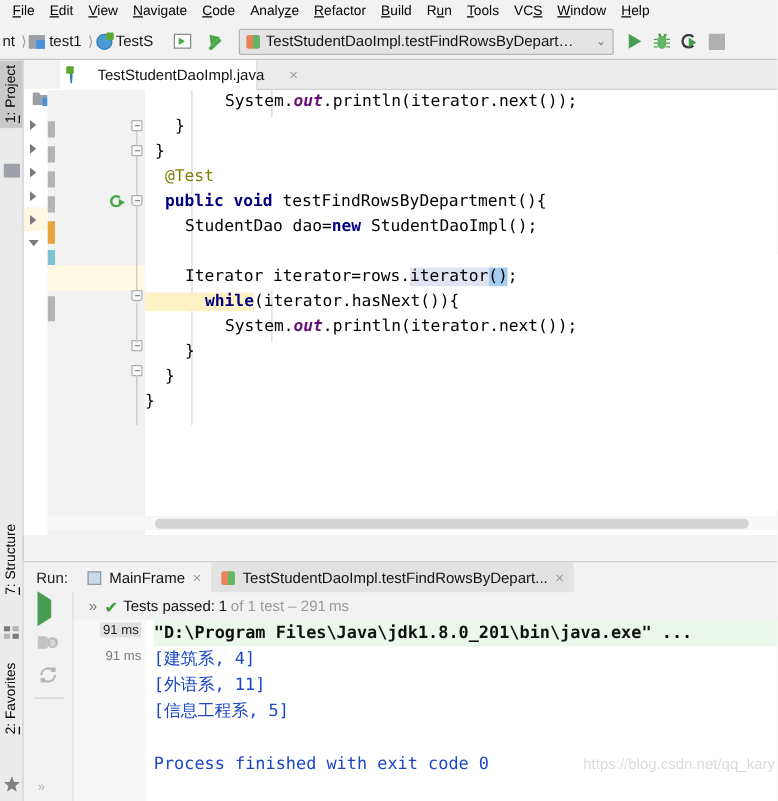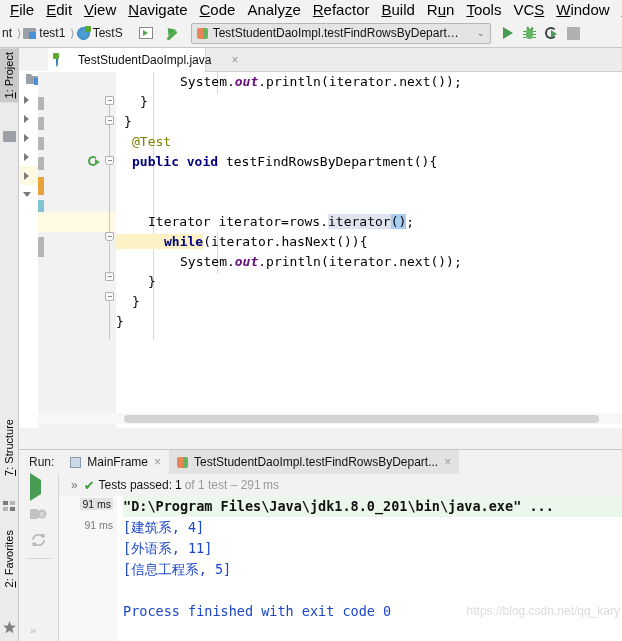--- a/index.html
+++ b/index.html
@@ -14,21 +14,21 @@
   #app { position: relative; width: 622px; height: 641px; }
 
   
   .menubar {
     position: absolute; left: 0; top: 0; width: 622px; height: 19px;
     background: #f2f2f2;
     display: flex; align-items: center;
     padding-left: 4px;
   }
   .menu-item {
-    font-size: 15px; color: #000;
+    font-size: 11px; color: #000;
     padding: 0 6px; line-height: 19px;
     white-space: nowrap; cursor: default;
   }
   .menu-item .mn { text-decoration: underline; }
 
   
   .navbar {
     position: absolute; left: 0; top: 19px; width: 622px; height: 29px;
     background: #f2f2f2;
     display: flex; align-items: center;
@@ -584,20 +584,21 @@
       <div class="indent-guide" style="left:37px; top:0px; height:86px;"></div>
       <div class="indent-guide" style="left:37px; top:92px; height:176px;"></div>
       <div class="indent-guide" style="left:101px; top:0px; height:22px;"></div>
       <div class="indent-guide" style="left:101px; top:160px; height:42px;"></div>
 
       <div class="codeline" style="top:0px;"><span style="padding-left:64px;">System.</span><span class="stat">out</span>.println(iterator.next());</div>
       <div class="codeline" style="top:20px;"><span style="padding-left:24px;">}</span></div>
       <div class="codeline" style="top:40px;"><span style="padding-left:8px;">}</span></div>
       <div class="codeline" style="top:60px;"><span style="padding-left:16px;" class="anno">@Test</span></div>
       <div class="codeline" style="top:80px;"><span style="padding-left:16px;" class="kw">public</span> <span class="kw">void</span> testFindRowsByDepartment(){</div>
+      <div class="codeline" style="top:100px;"><span style="padding-left:32px;">StudentDao dao=</span><span class="kw">new</span> StudentDaoImpl();</div>
       <div class="codeline" style="top:140px;"><span style="padding-left:32px;">Iterator iterator=rows.</span><span class="sel-tok">iterator</span><span class="sel-par">()</span>;</div>
       <div class="codeline" style="top:160px;"><span style="padding-left:48px;" class="kw kw-hl">while</span>(iterator.hasNext()){</div>
       <div class="codeline" style="top:180px;"><span style="padding-left:64px;">System.</span><span class="stat">out</span>.println(iterator.next());</div>
       <div class="codeline" style="top:200px;"><span style="padding-left:32px;">}</span></div>
       <div class="codeline" style="top:220px;"><span style="padding-left:16px;">}</span></div>
       <div class="codeline" style="top:240px;"><span style="padding-left:0px;">}</span></div>
       <div class="codeline" style="top:260px;"></div>
     </div>
   </div>
 

